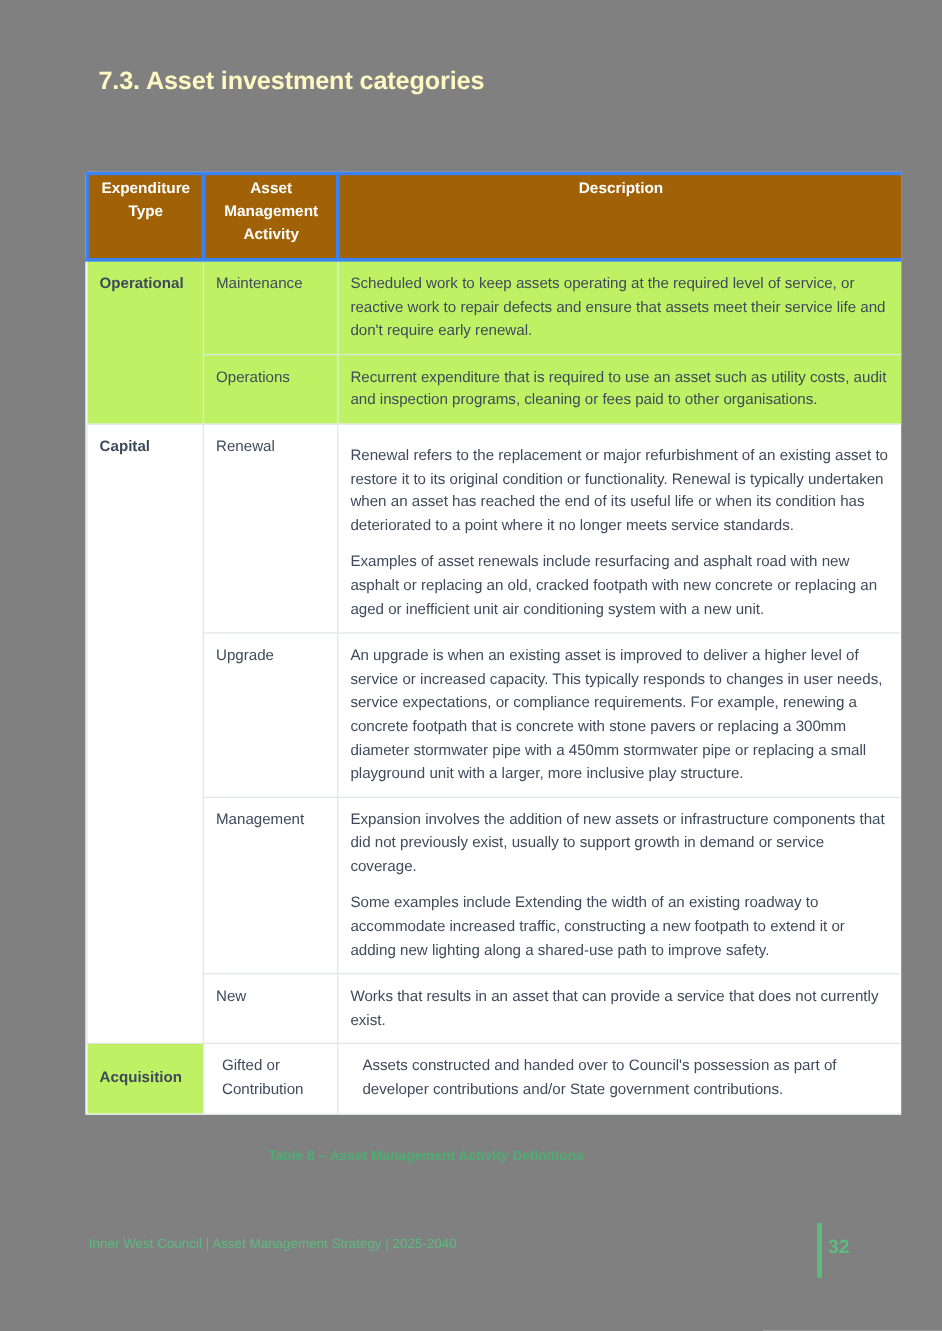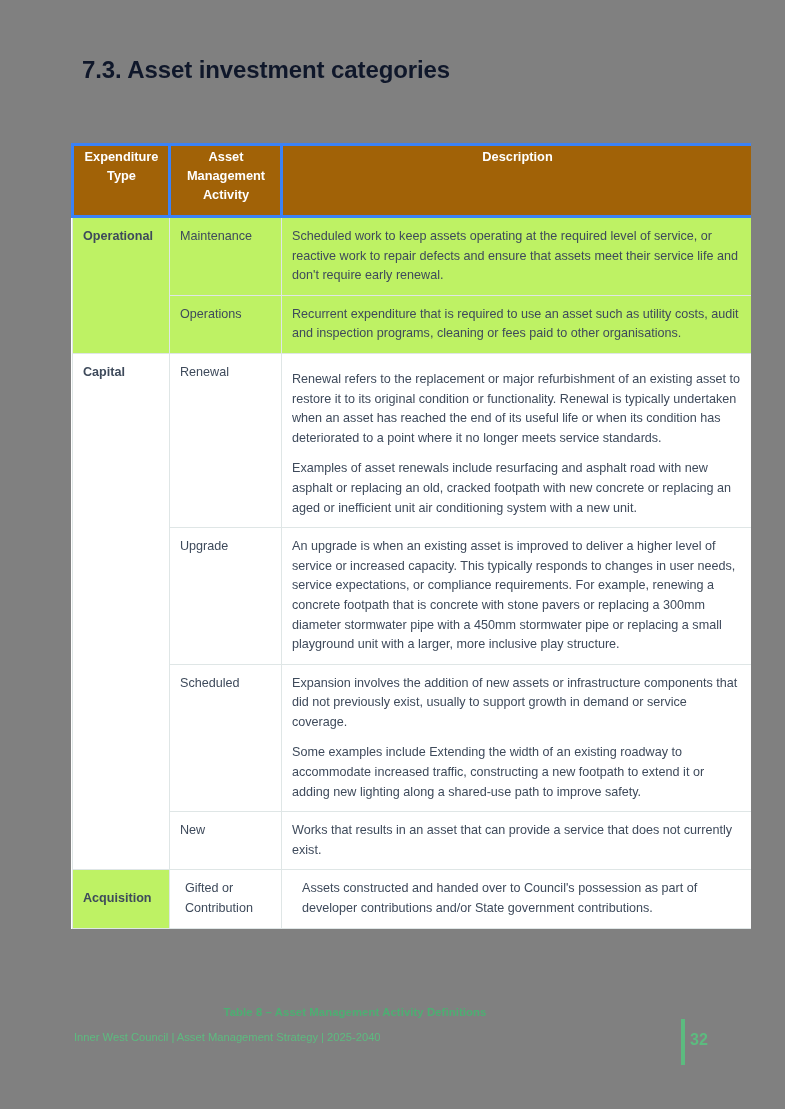--- a/index.html
+++ b/index.html
@@ -20,23 +20,23 @@
     left: 0; top: 0;
     width: 785px;
     height: 1109px;
   }
 
   
   .doc-heading {
     position: absolute;
     left: 82px;
     top: 56px;
-    font-size: 24px;
-    font-weight: bold;
-    color: #0f172a;
+    font-size: 21px;
+    font-weight: bold;
+    color: #fef9c3;
     letter-spacing: -0.1px;
     white-space: nowrap;
   }
 
   
   .intro {
     position: absolute;
     left: 74px;
     top: 96px;
     width: 660px;
@@ -103,21 +103,21 @@
   tr.acq td.desc { padding-left: 20px; }
   tr.acq td.act  { padding-left: 15px; }
 
   
   td.renewal-act, td.capital-label { padding-top: 7px; }
 
   
   .caption {
     position: absolute;
     left: 0;
-    top: 1006px;
+    top: 958px;
     width: 710px;
     text-align: center;
     font-size: 11.3px;
     font-weight: bold;
     color: #4caf72;
     letter-spacing: 0.1px;
   }
 
   
   .footer-text {
@@ -201,21 +201,21 @@
         </tr>
 
         <tr>
           <td class="act">Upgrade</td>
           <td class="desc">
             <p>An upgrade is when an existing asset is improved to deliver a higher level of service or increased capacity. This typically responds to changes in user needs, service expectations, or compliance requirements. For example, renewing a concrete footpath that is concrete with stone pavers or replacing a 300mm diameter stormwater pipe with a 450mm stormwater pipe or replacing a small playground unit with a larger, more inclusive play structure.</p>
           </td>
         </tr>
 
         <tr>
-          <td class="act">Scheduled</td>
+          <td class="act">Management</td>
           <td class="desc">
             <p>Expansion involves the addition of new assets or infrastructure components that did not previously exist, usually to support growth in demand or service coverage.</p>
             <p>Some examples include Extending the width of an existing roadway to accommodate increased traffic, constructing a new footpath to extend it or adding new lighting along a shared-use path to improve safety.</p>
           </td>
         </tr>
 
         <tr>
           <td class="act">New</td>
           <td class="desc">
             <p>Works that results in an asset that can provide a service that does not currently exist.</p>

